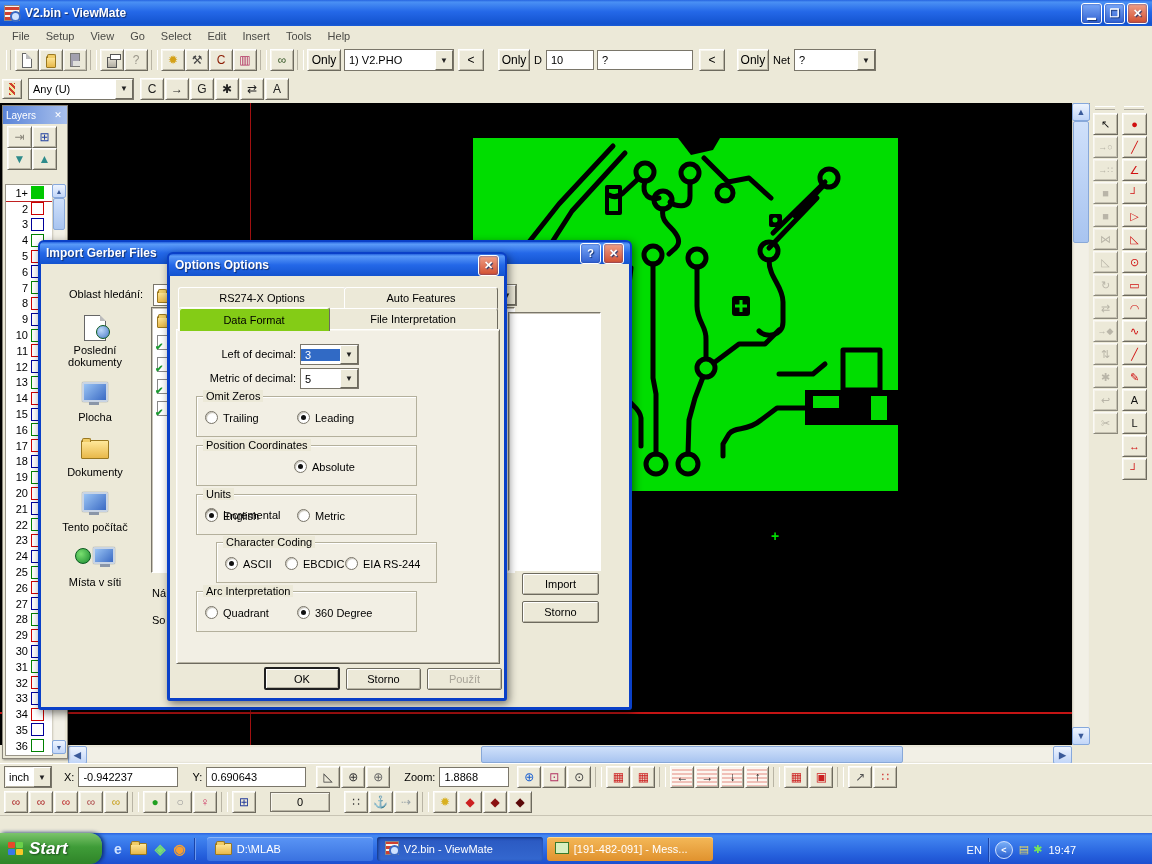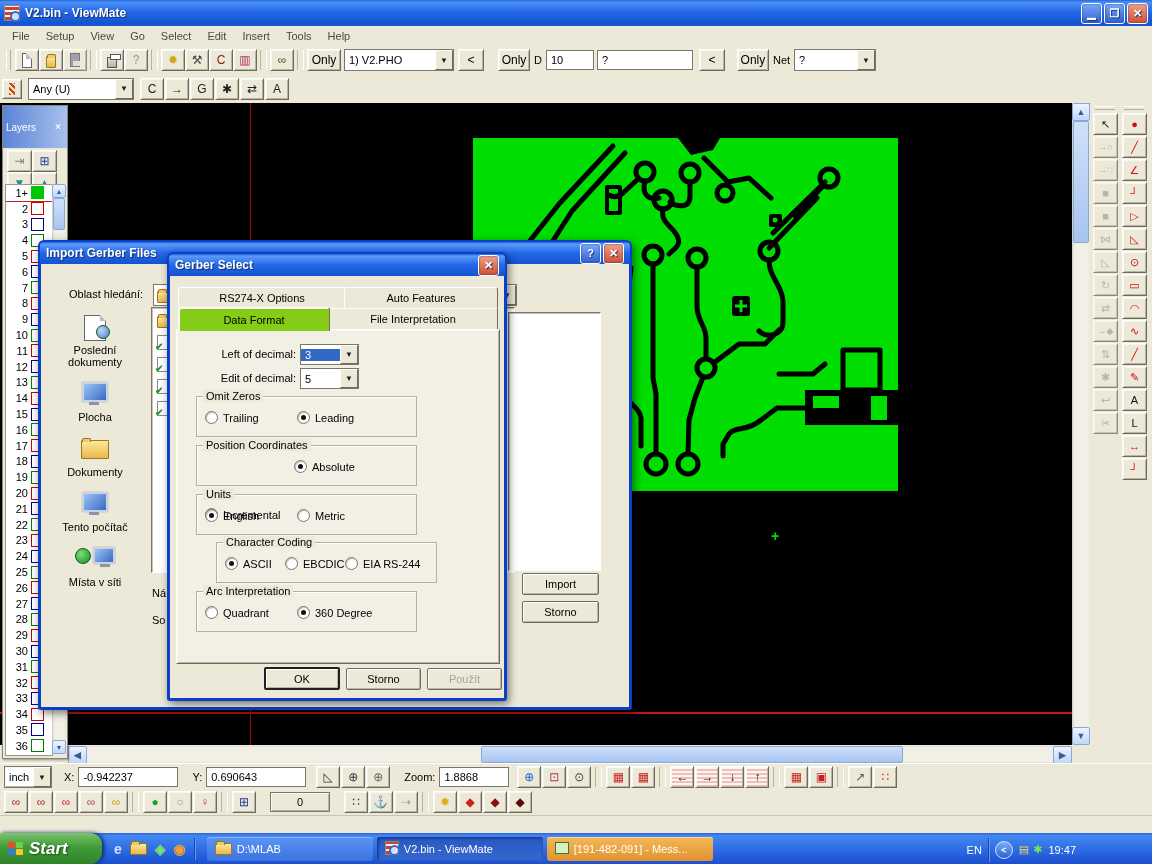--- a/index.html
+++ b/index.html
@@ -51,21 +51,21 @@
   .sb-track{background:#f2f0e6;box-shadow:inset 1px 0 2px #cac6b8}
   .sb-thumb{background:linear-gradient(180deg,#cfe0fa,#a8c4f0);border:1px solid #88a8d8;border-radius:2px}
   #vscroll{left:1072px;top:103px;width:17px;height:642px}
   #hscroll{left:68px;top:746px;width:1004px;height:17px;display:flex}
   
   .rt-col{width:27px;display:flex;flex-direction:column}
   .rt-col .tbtn{width:25px;height:22px;margin-bottom:1px;font-size:11px}
   
   #layers{left:2px;top:105px;width:64px;height:652px;background:#ece9d8;border:1px solid #8a867a;box-shadow:1px 1px 2px #00000060}
   #layers .cap{height:18px;background:linear-gradient(90deg,#5a84d8,#a8c0ec);color:#fff;font-size:10px;
-               display:flex;align-items:center;padding:12px 3px}
+               display:flex;align-items:center;padding:0 3px}
   #layers .cap .x{margin-left:auto;color:#fff;font-size:9px;width:12px;text-align:center}
   #layer-rows{position:absolute;left:2px;top:78px;width:46px;height:570px;background:#fff;border:1px solid #9a968a;overflow:hidden}
   .lay-row{height:15.8px;display:flex;align-items:center;font-size:11px}
   .lay-row .n{width:22px;text-align:right;padding-right:3px}
   .lay-row .sq{width:11px;height:11px;border:1px solid}
   .lay-row.sel{outline:1px solid #c02020}
   #layer-sb{position:absolute;left:49px;top:78px;width:13px;height:570px}
   
   .xp-dialog{border:3px solid #0a40c8;border-radius:6px 6px 3px 3px;background:#ece9d8;
              box-shadow:2px 3px 8px #00000080}
@@ -763,21 +763,21 @@
     </div>
   <div class="abs sunken" style="left:467px;top:69px;width:91px;height:257px"></div>
   <span class="abs" style="left:111px;top:344px">Ná</span>
   <span class="abs" style="left:111px;top:371px">So</span>
   <button class="btn abs" style="left:481px;top:330px;width:77px;height:22px">Import</button>
   <button class="btn abs" style="left:481px;top:358px;width:77px;height:22px">Storno</button>
 </div>
 
 <div id="gerber-dlg" class="abs xp-dialog">
   <div class="cap">
-    <span>Gerber Select</span>
+    <span>Options Options</span>
     <span class="cap-btn close" style="margin-left:auto">✕</span>
   </div>
 
   <div class="tab" style="left:8px;top:32px;width:166px">
       <span>RS274-X Options</span>
     </div>
   <div class="tab" style="left:174px;top:32px;width:152px">
       <span>Auto Features</span>
     </div>
   <div class="tab active" style="left:8px;top:52px;width:150px">
@@ -786,21 +786,21 @@
   <div class="tab" style="left:158px;top:53px;width:168px">
       <span>File Interpretation</span>
     </div>
 
   <div class="abs raised" style="left:6px;top:74px;width:322px;height:333px;background:#f2efe4"></div>
   <span class="abs" style="left:28px;top:93px;width:98px;text-align:right">Left of decimal:</span>
   <div class="combo abs" style="left:130px;top:89px;width:57px;height:19px">
     <span class="val" id="ld-val" style="flex: 1 1 0%; color: rgb(255, 255, 255); background: rgb(49, 106, 197);">3</span>
     <span class="arrow">▼</span>
   </div>
-  <span class="abs" style="left:20px;top:117px;width:106px;text-align:right">Edit of decimal:</span>
+  <span class="abs" style="left:20px;top:117px;width:106px;text-align:right">Metric of decimal:</span>
   <div class="combo abs" style="left:130px;top:113px;width:57px;height:19px">
     <span class="val" style="flex:1">5</span>
     <span class="arrow">▼</span>
   </div>
   <div id="gerber-groups">
       <div class="grp" style="left: 26px; top: 141px; width: 219px; height: 37px;">
         <span class="legend">Omit Zeros</span>
         <span class="ropt" style="left: 8px; top: 14px;"><span class="radio"></span>Trailing</span>
         <span class="ropt" style="left: 100px; top: 14px;"><span class="radio sel"></span>Leading</span>
       </div>

